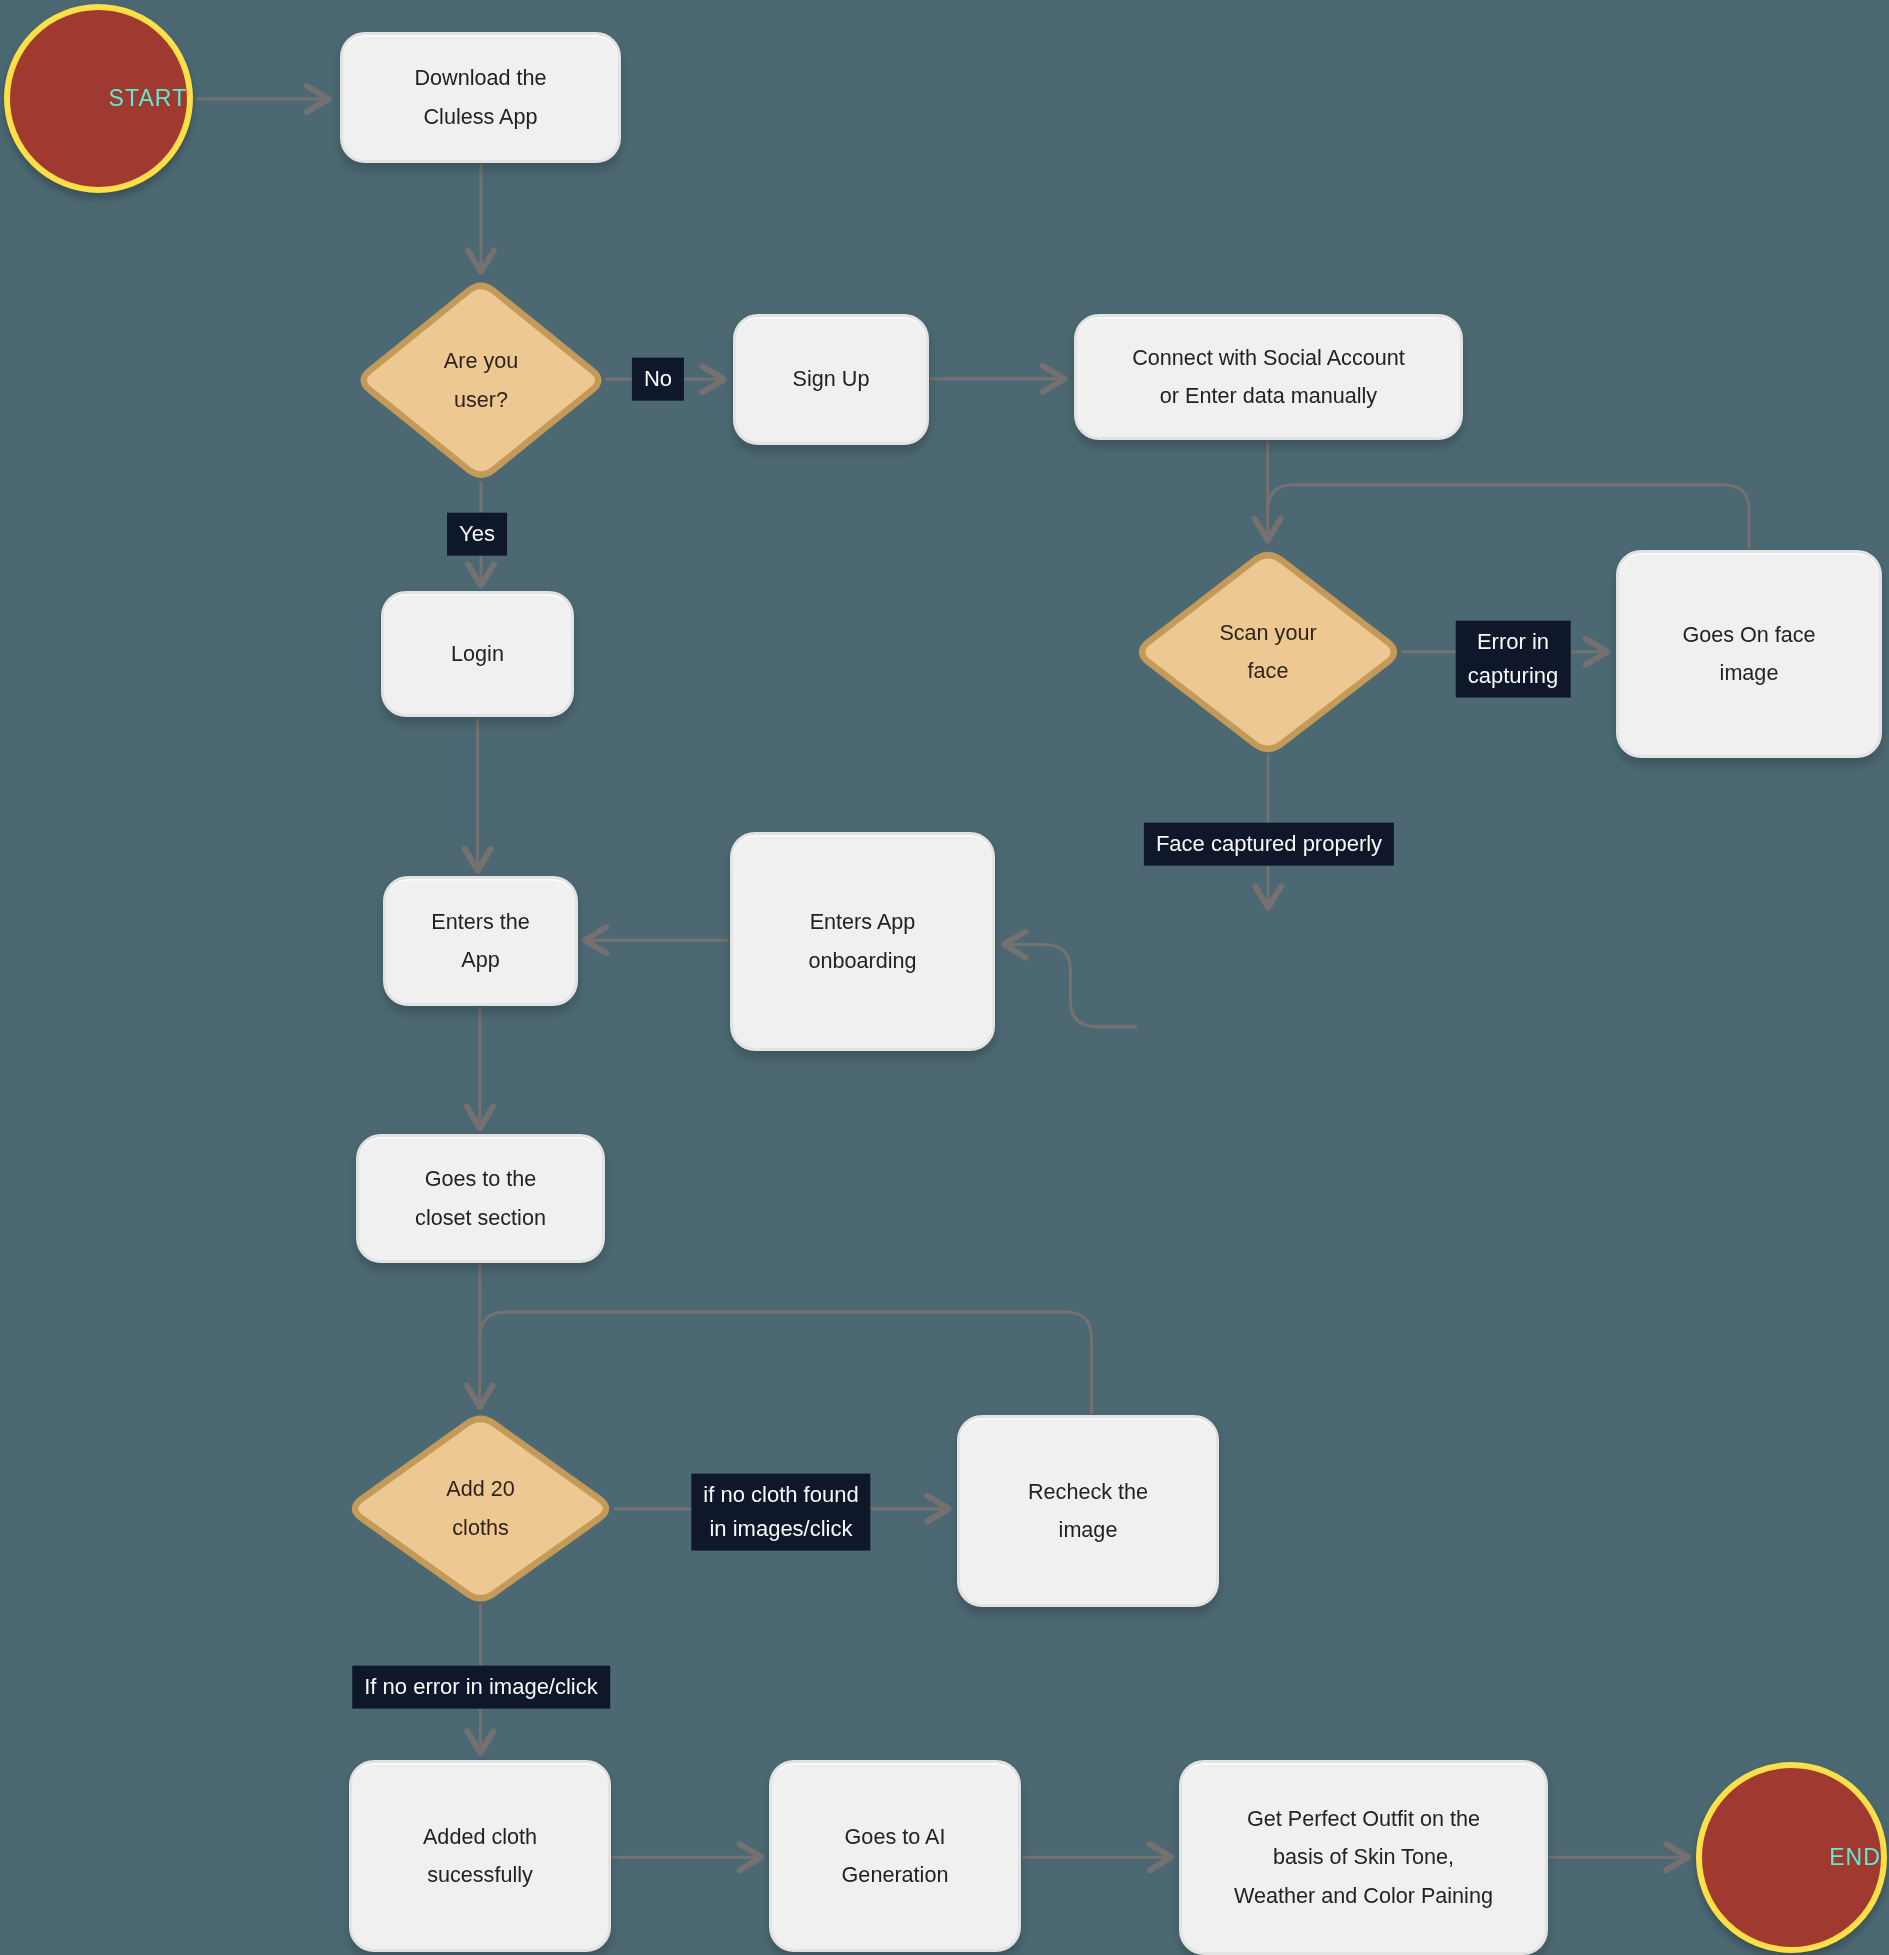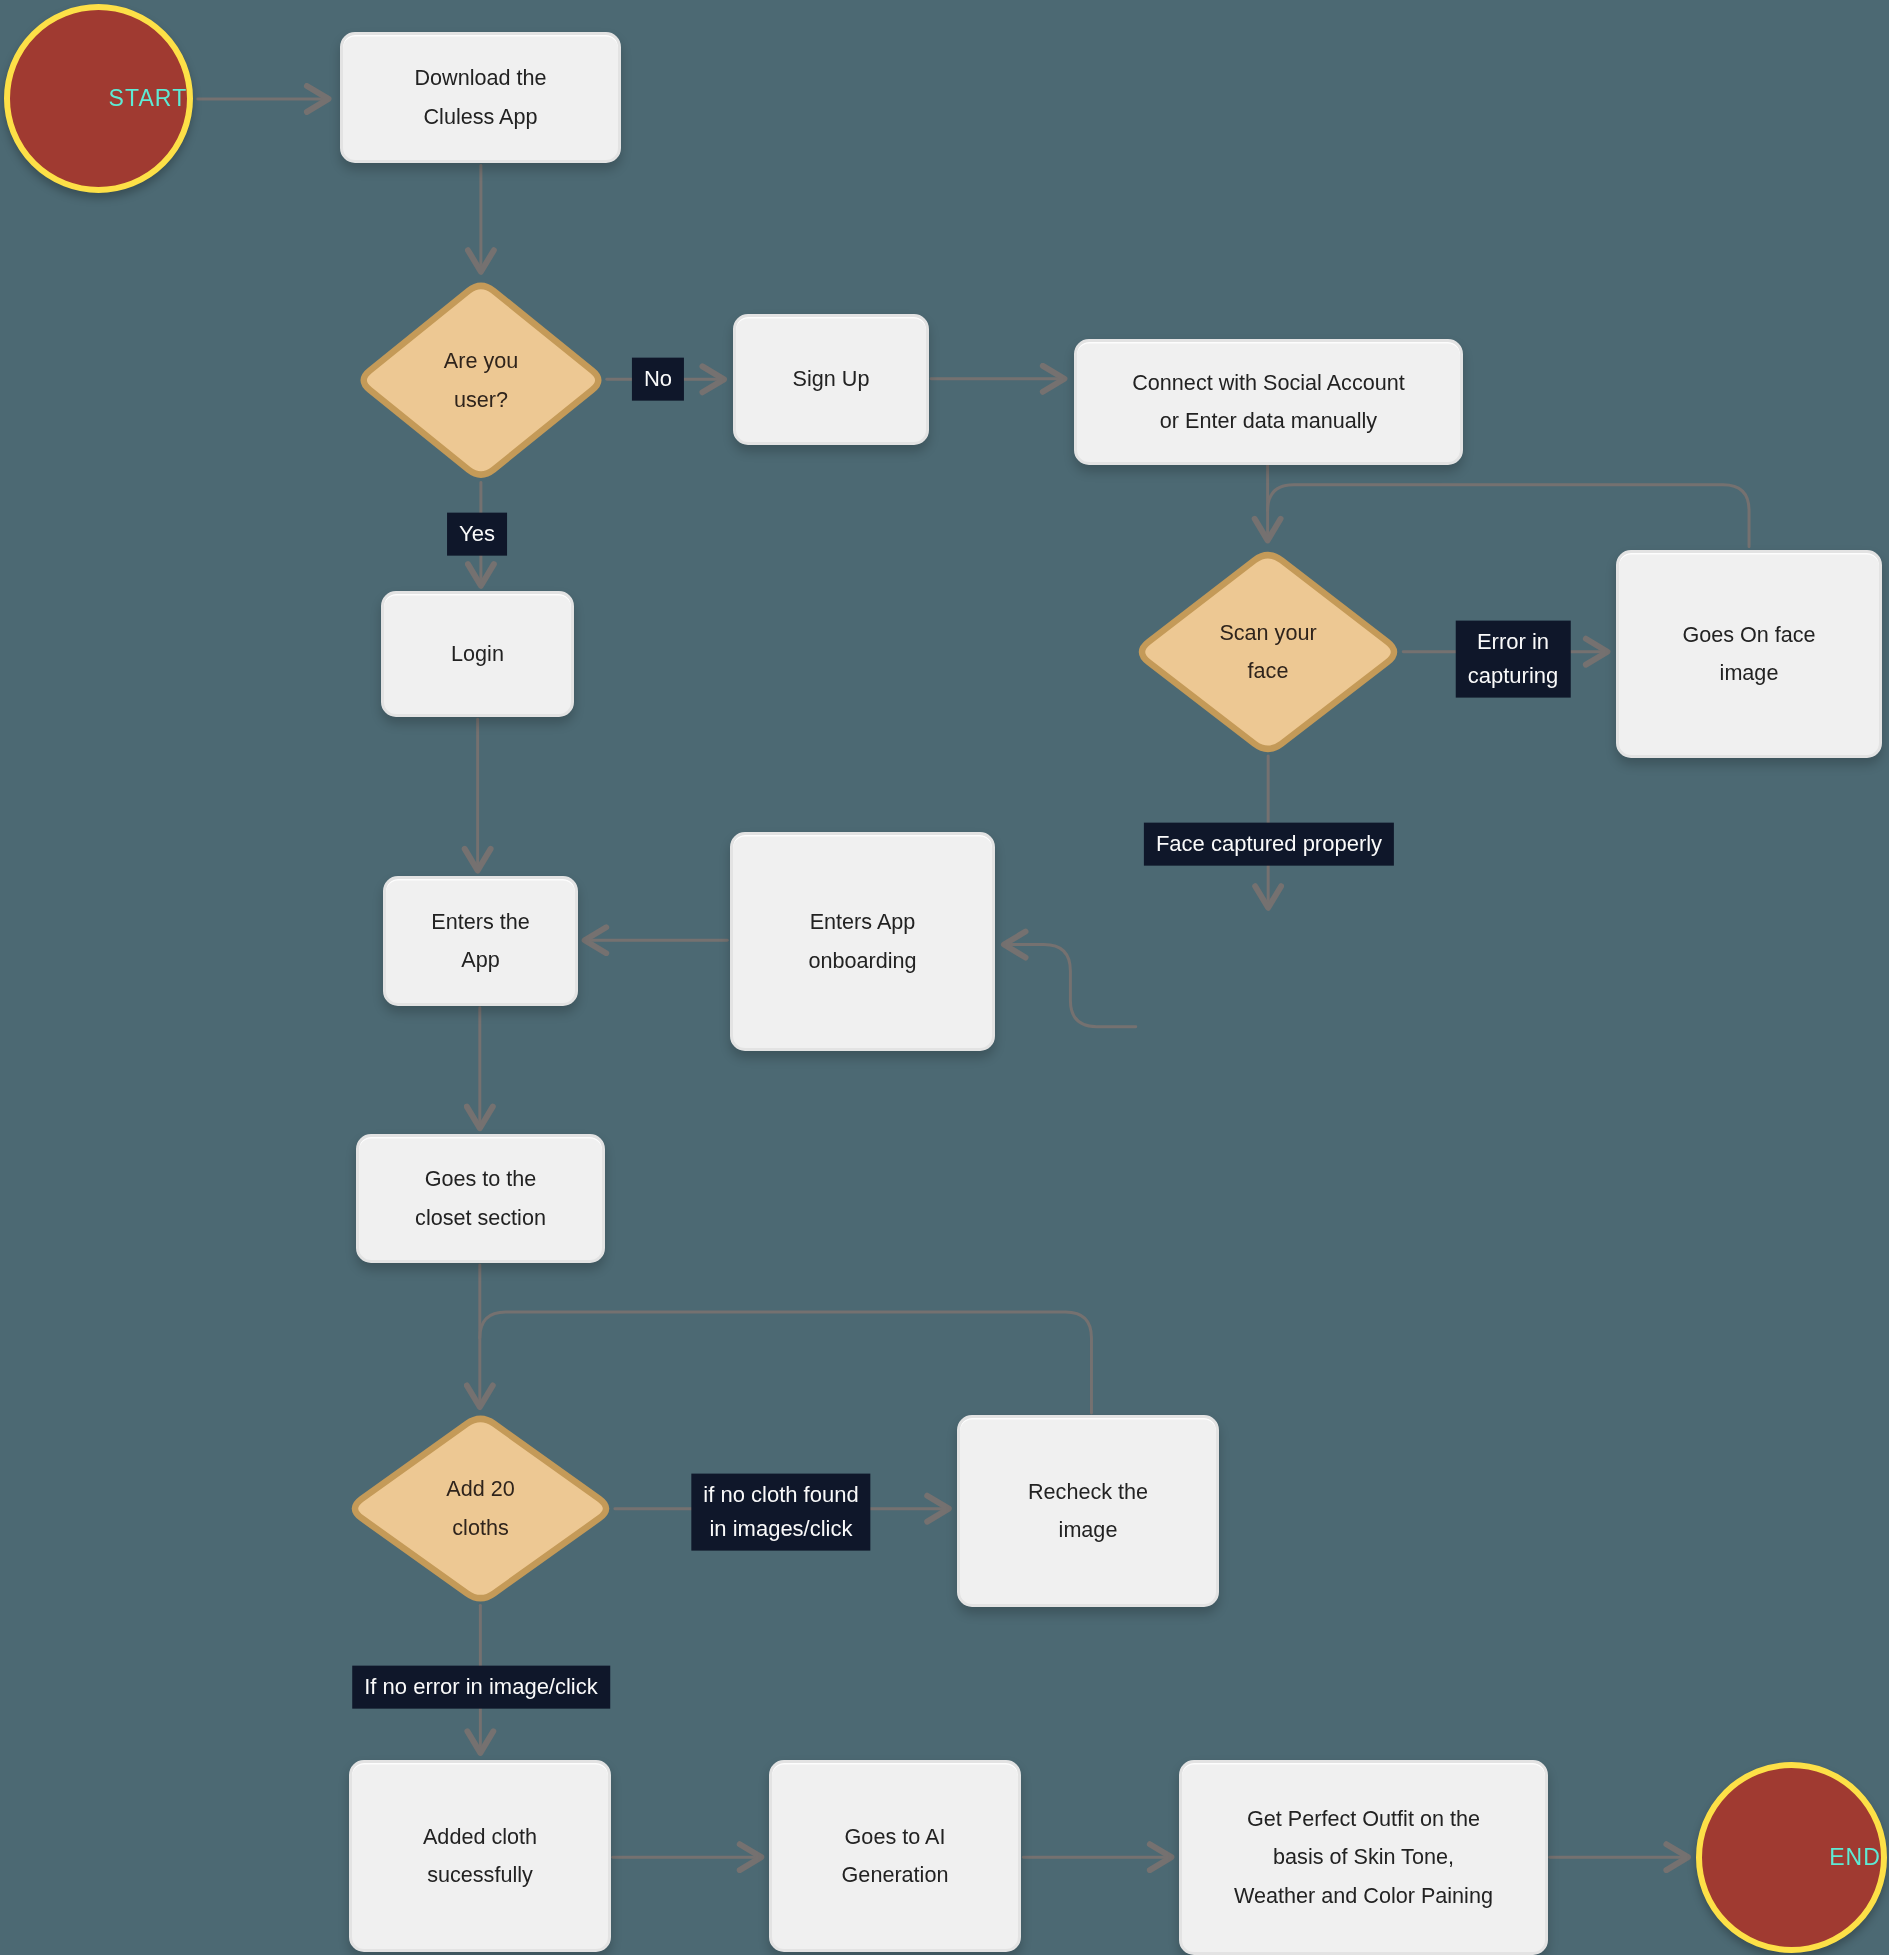--- a/index.html
+++ b/index.html
@@ -7,21 +7,21 @@
     position:relative;width:1889px;height:1955px;background:#4C6973;overflow:hidden;
     font-family:"Liberation Sans", sans-serif;
   }
   #edges{position:absolute;left:0;top:0;width:1889px;height:1955px;}
   .node{
     position:absolute;box-sizing:border-box;
     display:flex;align-items:center;justify-content:center;text-align:center;
     font-size:21.6px;line-height:1.78;color:#222222;white-space:pre-line;
   }
   .process{
-    background:#F0F0F0;border:3.8px solid #E3E3E3;border-radius:15px;
+    background:#F0F0F0;border:3.8px solid #E3E3E3;border-radius:25px;
     box-shadow:0 6.5px 10.8px rgba(0,0,0,.20), inset 0 1.6px 0 rgba(255,255,255,.85);
   }
   .terminal{
     background:#A03A31;border:6px solid #fde047;border-radius:50%;
     color:#5eead4;font-size:23px;letter-spacing:1.1px;
     box-shadow:0 5.4px 8.6px rgba(0,0,0,.25);
     justify-content:flex-end;
   }
   .diamond{color:#2F241C;}
   .diamond svg{position:absolute;left:0;top:0;overflow:visible;}
@@ -29,21 +29,21 @@
   .edge-label{
     position:absolute;transform:translate(-50%,-50%);
     background:#0f172a;color:#FAFAFA;font-size:22px;line-height:1.55;
     padding:4.3px 12px;text-align:center;white-space:pre-line;
   }
   
   #n-start{left:4.3px;top:4.3px;width:189px;height:189px;}
   #n-download{left:340px;top:32px;width:281px;height:131px;}
   #n-d1{left:357px;top:281px;width:248px;height:199px;}
   #n-signup{left:733px;top:314px;width:196px;height:131px;}
-  #n-connect{left:1074px;top:314px;width:389px;height:126px;margin-top:25px;}
+  #n-connect{left:1074px;top:314px;width:389px;height:126px;}
   #n-d2{left:1135px;top:550px;width:266px;height:204px;}
   #n-errorface{left:1616px;top:550px;width:266px;height:208px;}
   #n-usercreated{left:1136px;top:918px;width:263px;height:215px;}
   #n-onboarding{left:730px;top:832px;width:265px;height:219px;}
   #n-entersapp{left:383px;top:876px;width:195px;height:130px;}
   #n-login{left:381px;top:591px;width:193px;height:126px;}
   #n-closet{left:356px;top:1134px;width:249px;height:129px;}
   #n-d3{left:348px;top:1414px;width:265px;height:189px;}
   #n-recheck{left:957px;top:1415px;width:262px;height:192px;}
   #n-added{left:349px;top:1760px;width:262px;height:192px;}

